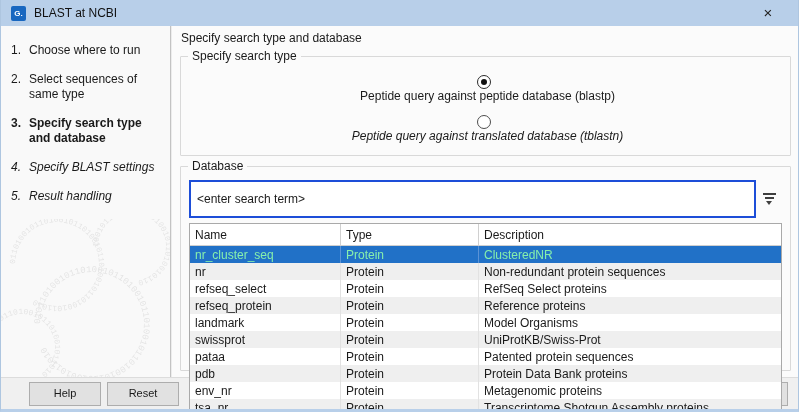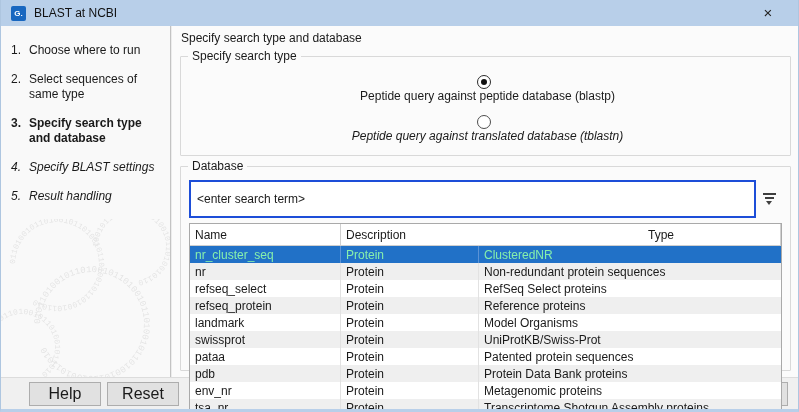--- a/index.html
+++ b/index.html
@@ -108,21 +108,21 @@
   .tr.sel{ background:#2171c7; color:#86efac; }
   .tr.sel .td{ border-right-color:#5b93d6; }
 
   
   .footer{
     height:32px; flex:0 0 auto; background:#f0f0f0; border-top:1px solid #dcdcdc;
     display:flex; align-items:center; padding:0 10px 0 28px;
   }
   .btn{
     min-width:72px; height:24px; background:#e1e1e1; border:1px solid #adadad;
-    font-family:"Liberation Sans", sans-serif; font-size:16px; color:#1a1a1a;
+    font-family:"Liberation Sans", sans-serif; font-size:11px; color:#1a1a1a;
     text-align:center; line-height:21px; padding:0 10px;
   }
   .btn + .btn{ margin-left:6px; }
   .footer .spacer{ flex:1; }
   .right-btns .btn{ min-width:68px; margin-left:16px; }
   .btn.disabled{ color:#9a9a9a; border-color:#c3c3c3; background:#e7e7e7;border-radius:11px; }
 </style>
 </head>
 <body>
 
@@ -198,22 +198,22 @@
           <div class="filter-btn">
             <div class="b1"></div>
               <div class="b2"></div>
               <div class="tri"></div>
           </div>
         </div>
 
         <div class="db-table">
           <div class="tr head">
             <div class="td col-name">Name</div>
+            <div class="td col-type">Type</div>
             <div class="td col-desc">Description</div>
-            <div class="td col-type">Type</div>
           </div>
 
           <div class="tr sel">
             <div class="td col-name">nr_cluster_seq</div>
             <div class="td col-type">Protein</div>
             <div class="td col-desc">ClusteredNR</div>
           </div>
           <div class="tr alt">
             <div class="td col-name">nr</div>
             <div class="td col-type">Protein</div>

